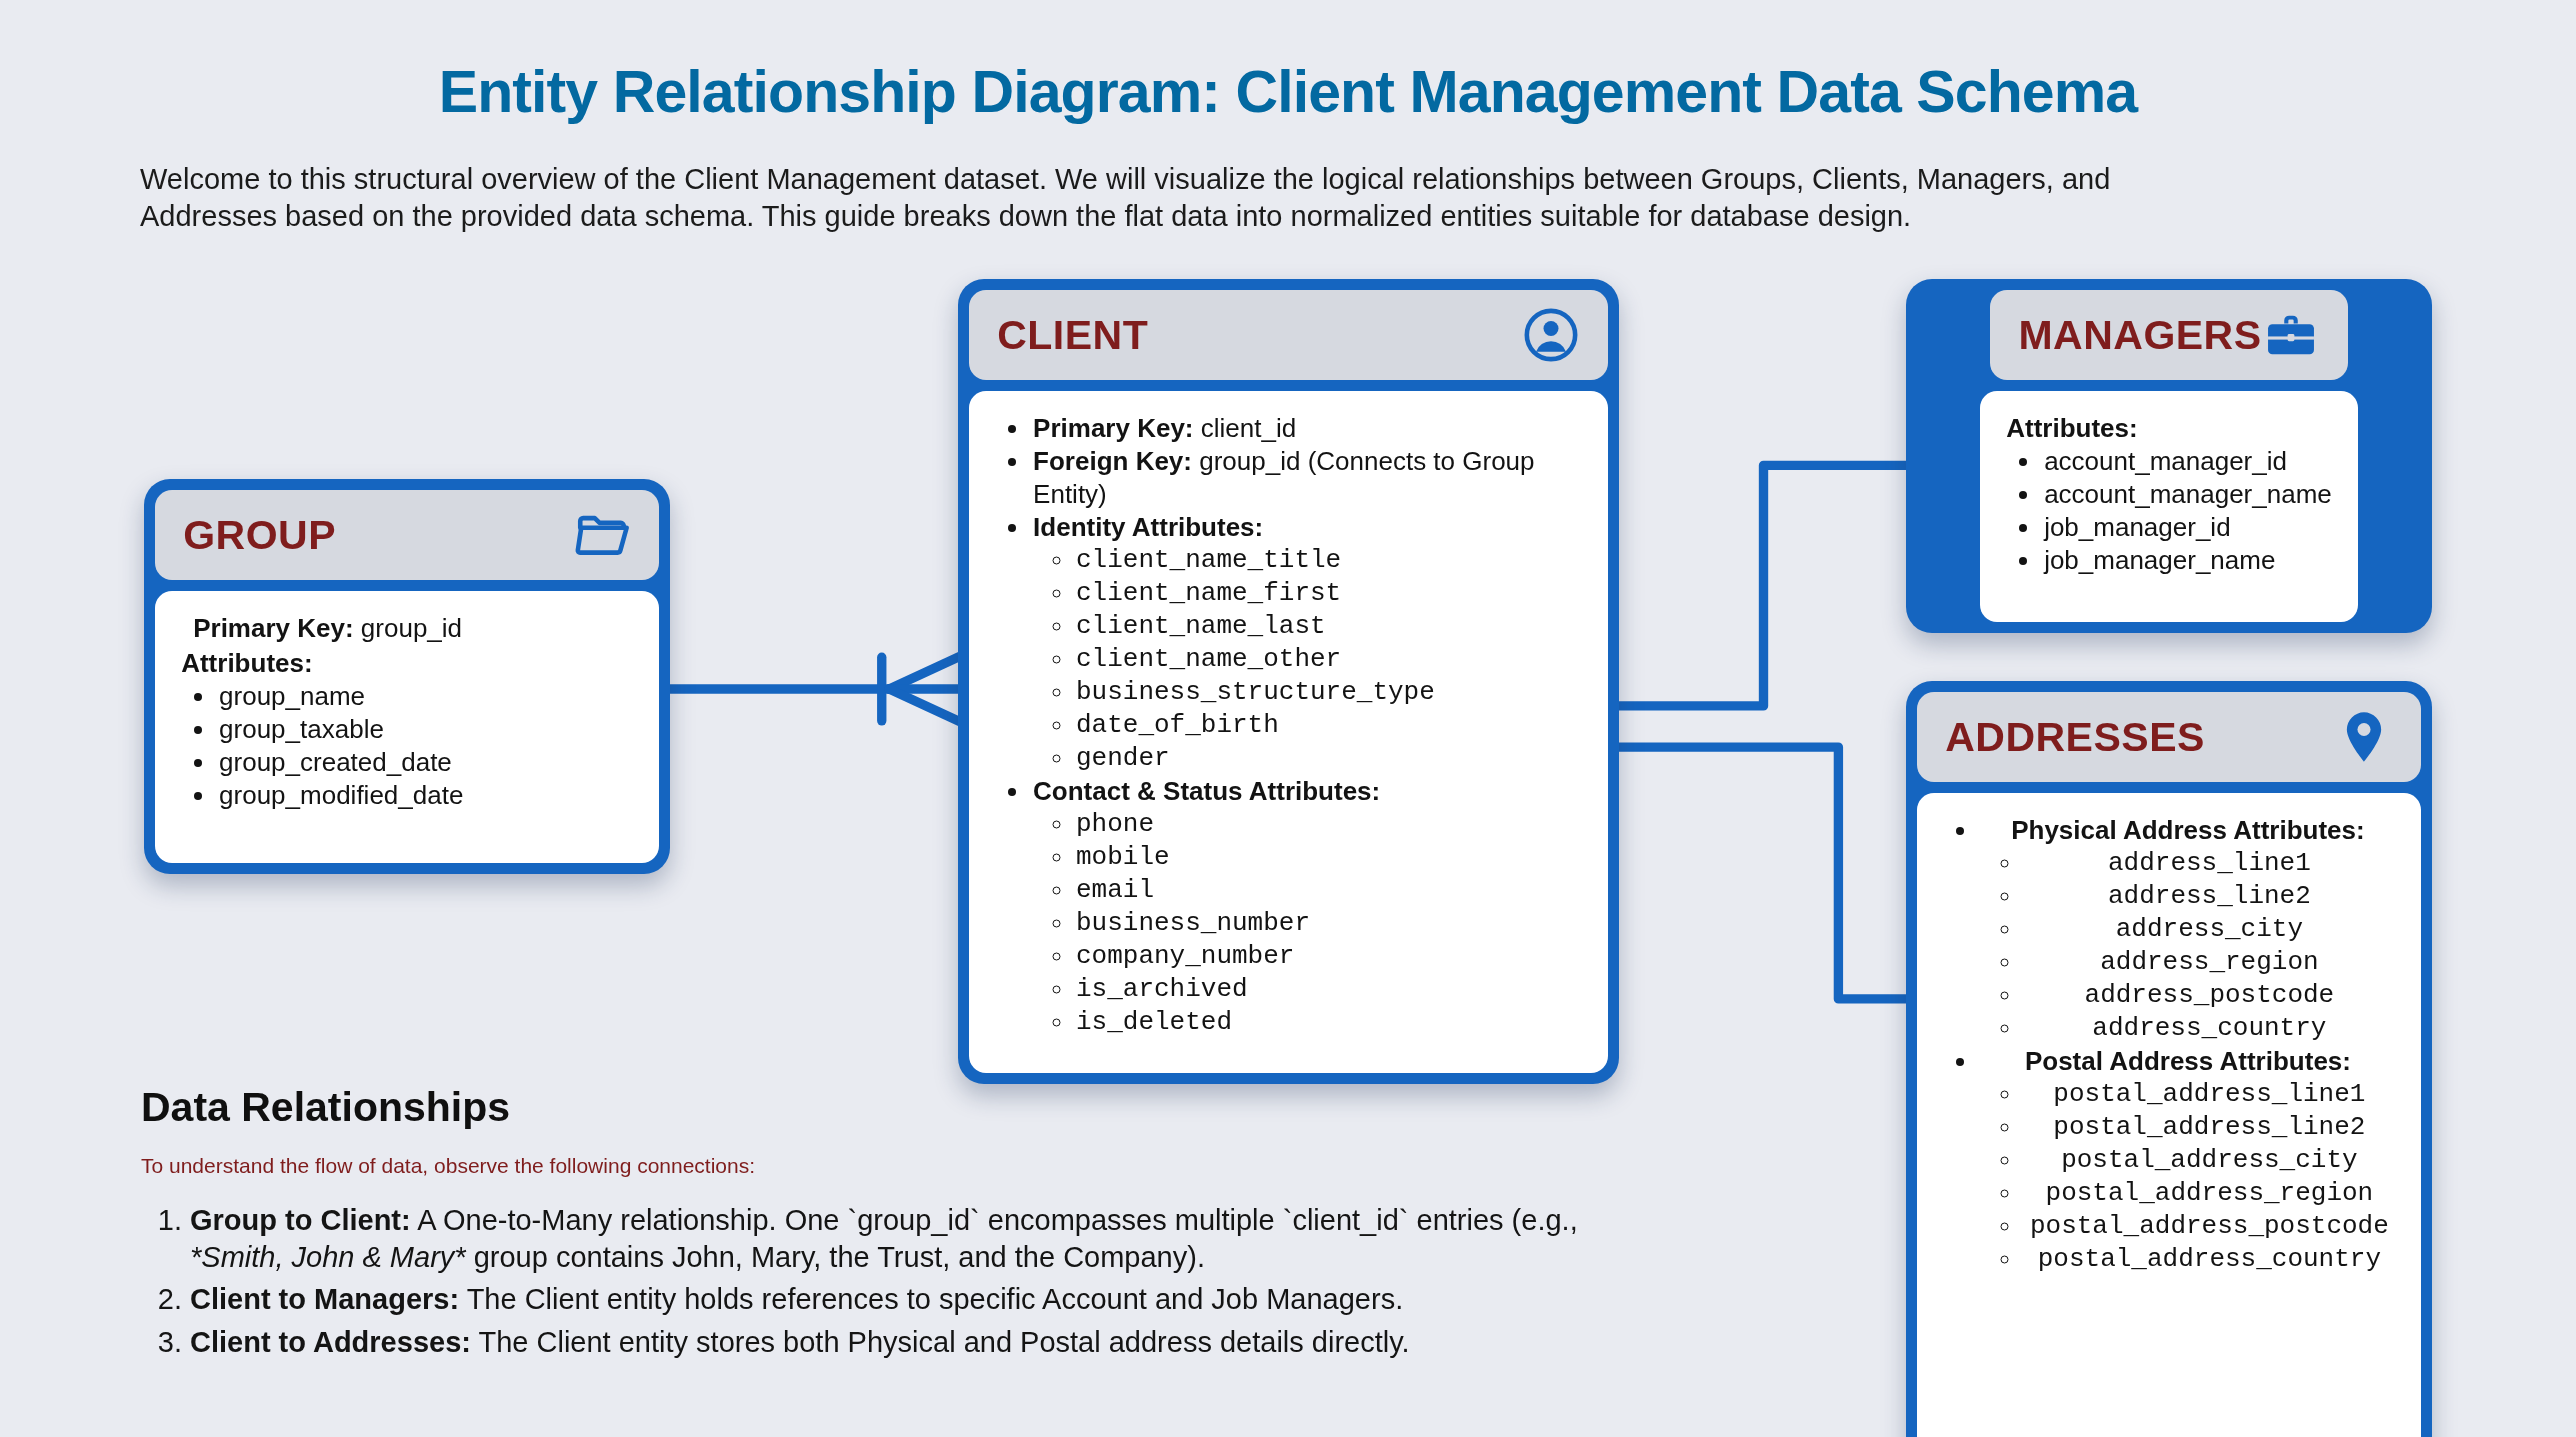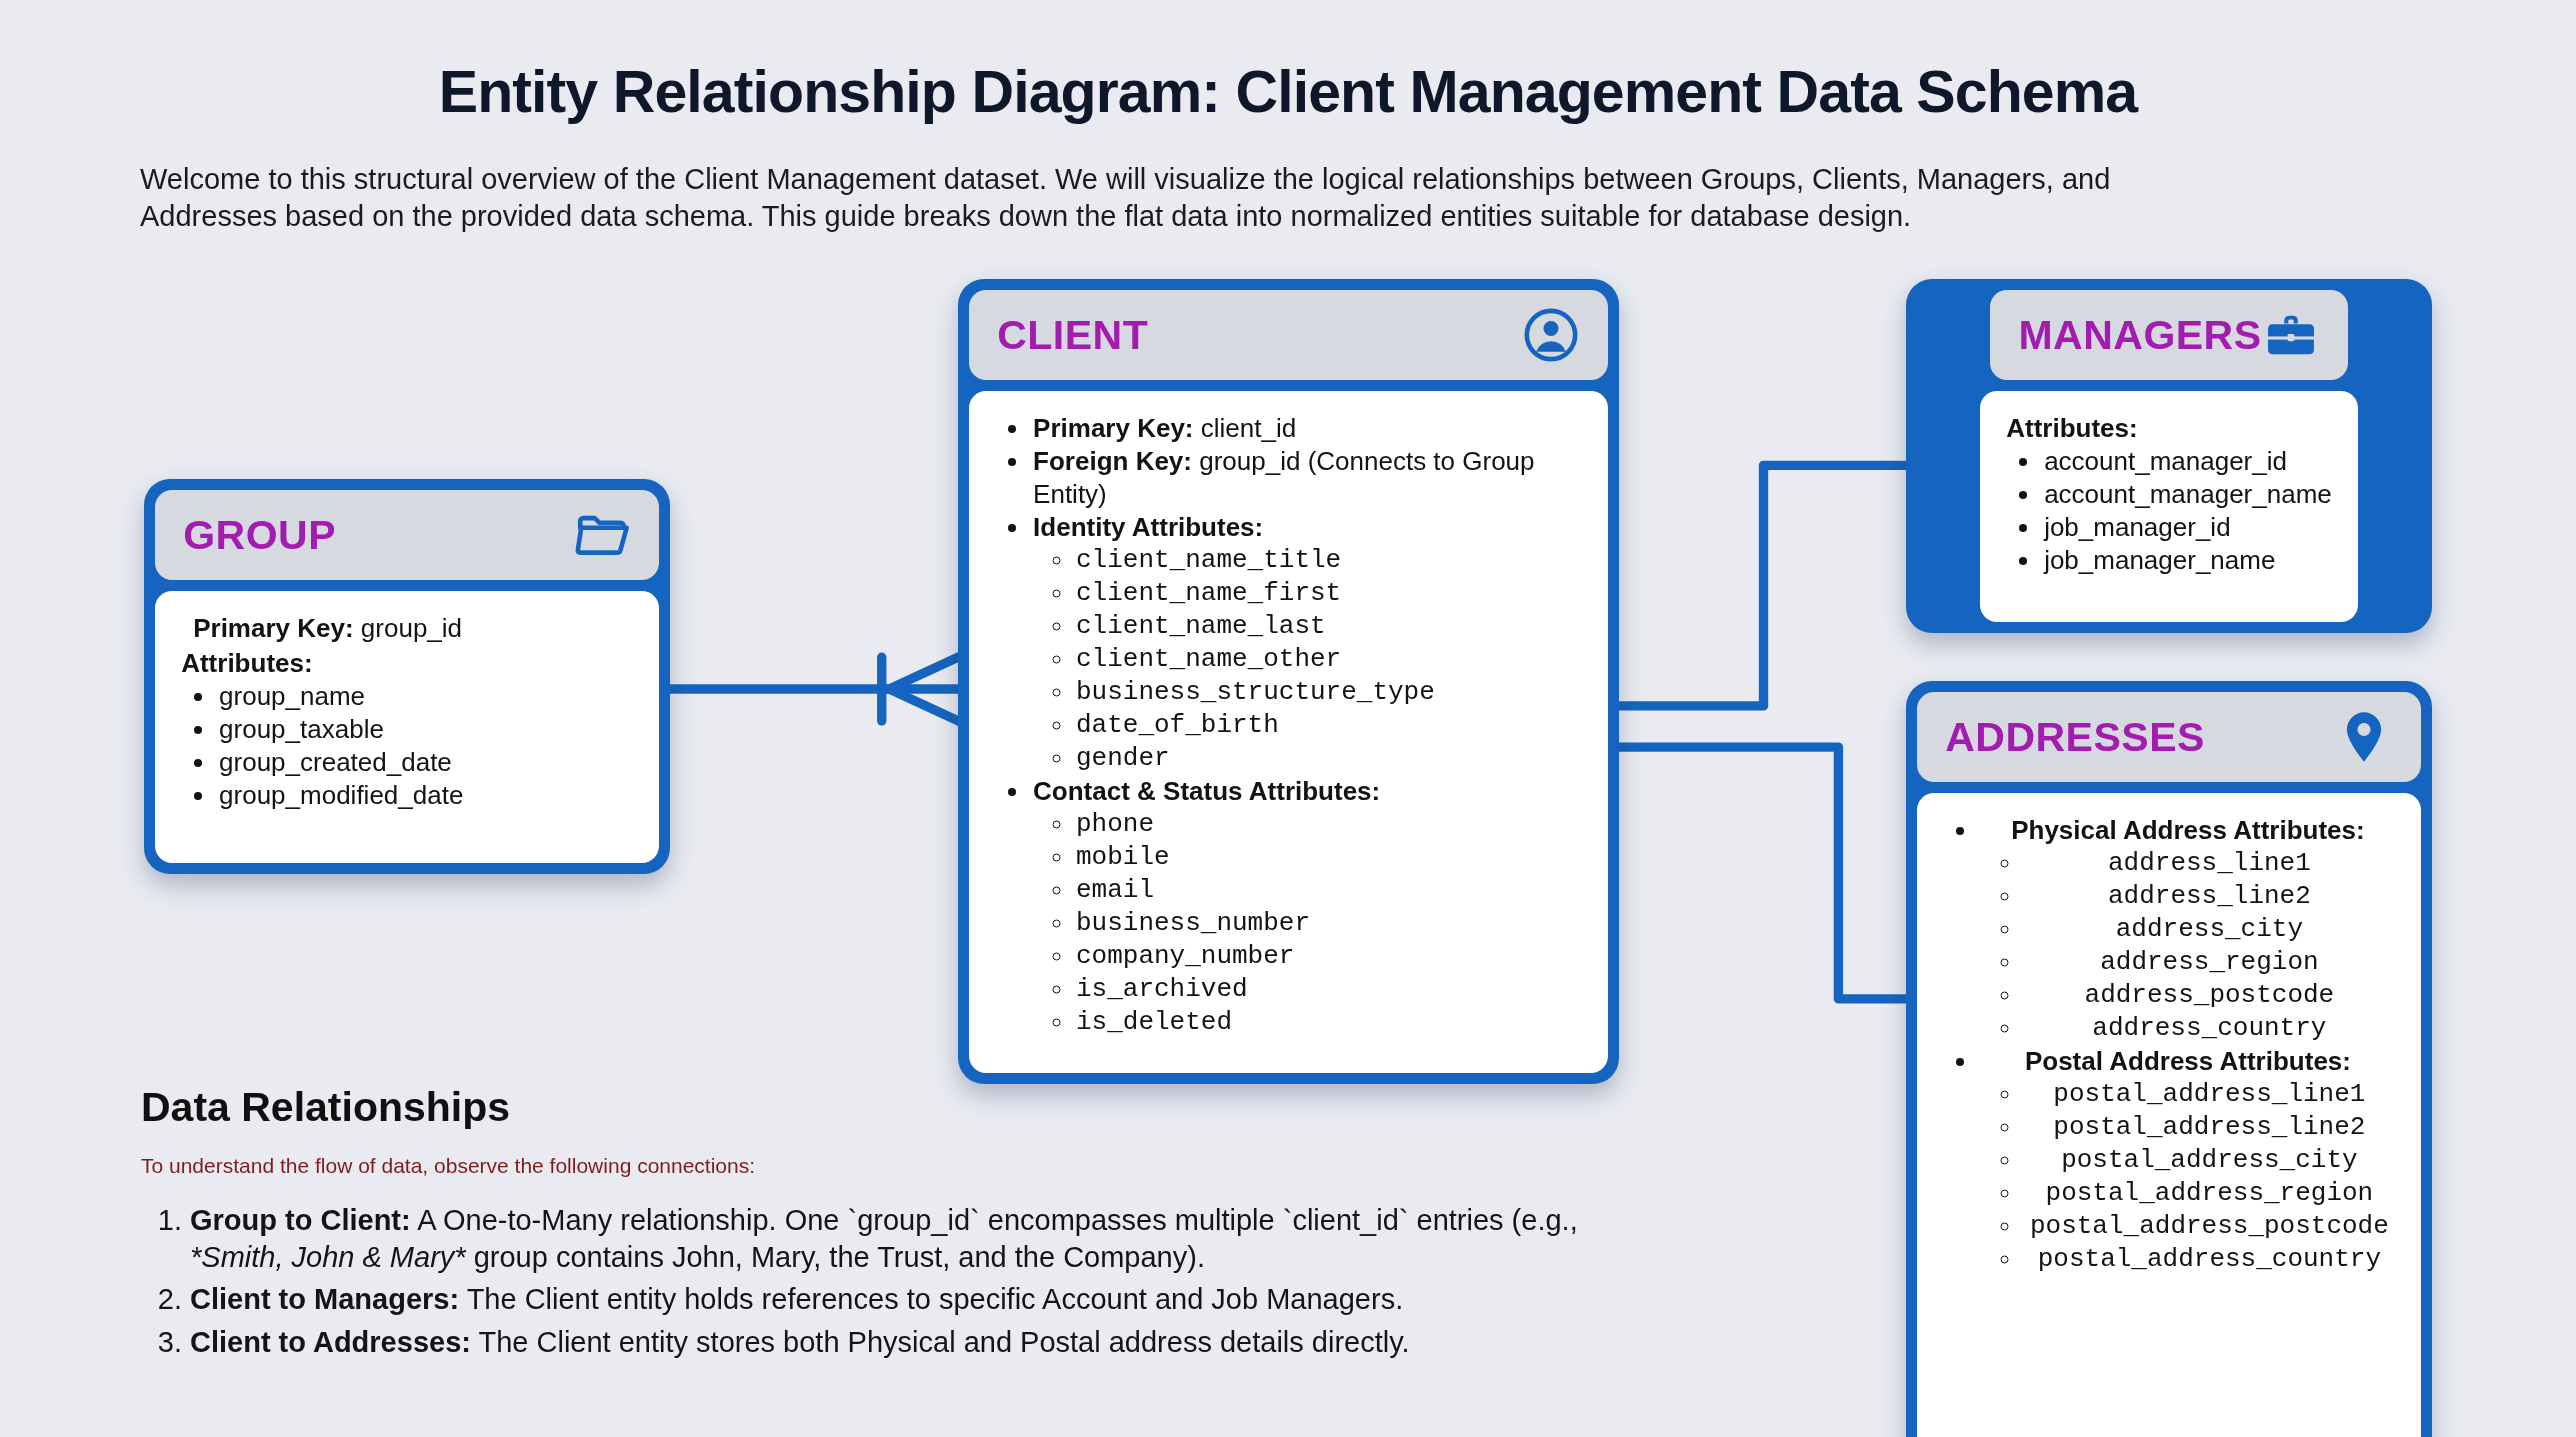--- a/index.html
+++ b/index.html
@@ -7,40 +7,40 @@
   body {
     font-family:"Liberation Sans", sans-serif;
     background:var(--page_bg,#e9ebf1);
     color:var(--text,#141414);
   }
   .stage { position:relative; width:2576px; height:1438px; overflow:hidden; }
 
   .title {
     position:absolute; top:58px; left:0; width:100%;
     text-align:center; font-size:59px; font-weight:800; letter-spacing:-0.9px;
-    color:#0f172a;
+    color:#0369a1;
   }
   .intro { position:absolute; left:140px; top:161px; width:2312px; font-size:29px; line-height:37px; color:#1b1b1b; }
 
   .connectors { position:absolute; left:0; top:0; z-index:1; color:var(--accent,#1565c0); }
 
   .entity {
     position:absolute; z-index:2;
     background:var(--accent,#1565c0);
     border-radius:26px; padding:11.2px;
     display:flex; flex-direction:column; gap:11.2px;
     box-shadow:0 11.2px 24px rgba(25,45,85,.28);
   }
   .entity-header {
     background:var(--header_bg,#d6d9e0);
     border-radius:17px;
     display:flex; align-items:center; justify-content:space-between;
     padding:13px 28px; min-height:90px;
   }
-  .entity-title { font-size:41px; font-weight:800; color:#a21caf; letter-spacing:0.5px; }
+  .entity-title { font-size:41px; font-weight:800; color:#7f1d1d; letter-spacing:0.5px; }
   .entity-icon { color:var(--accent,#1565c0); }
   .entity-icon svg { width:58px; height:58px; display:block; }
   .entity-body {
     background:#ffffff; border-radius:17px;
     padding:21px 26px; flex:1;
     font-size:26px; line-height:33px; color:#131313;
   }
   .lbl { font-weight:700; }
   .kv { margin-bottom:1.9px;margin-left:12px; }
   ul.disc { list-style:disc; padding-left:36px; }

